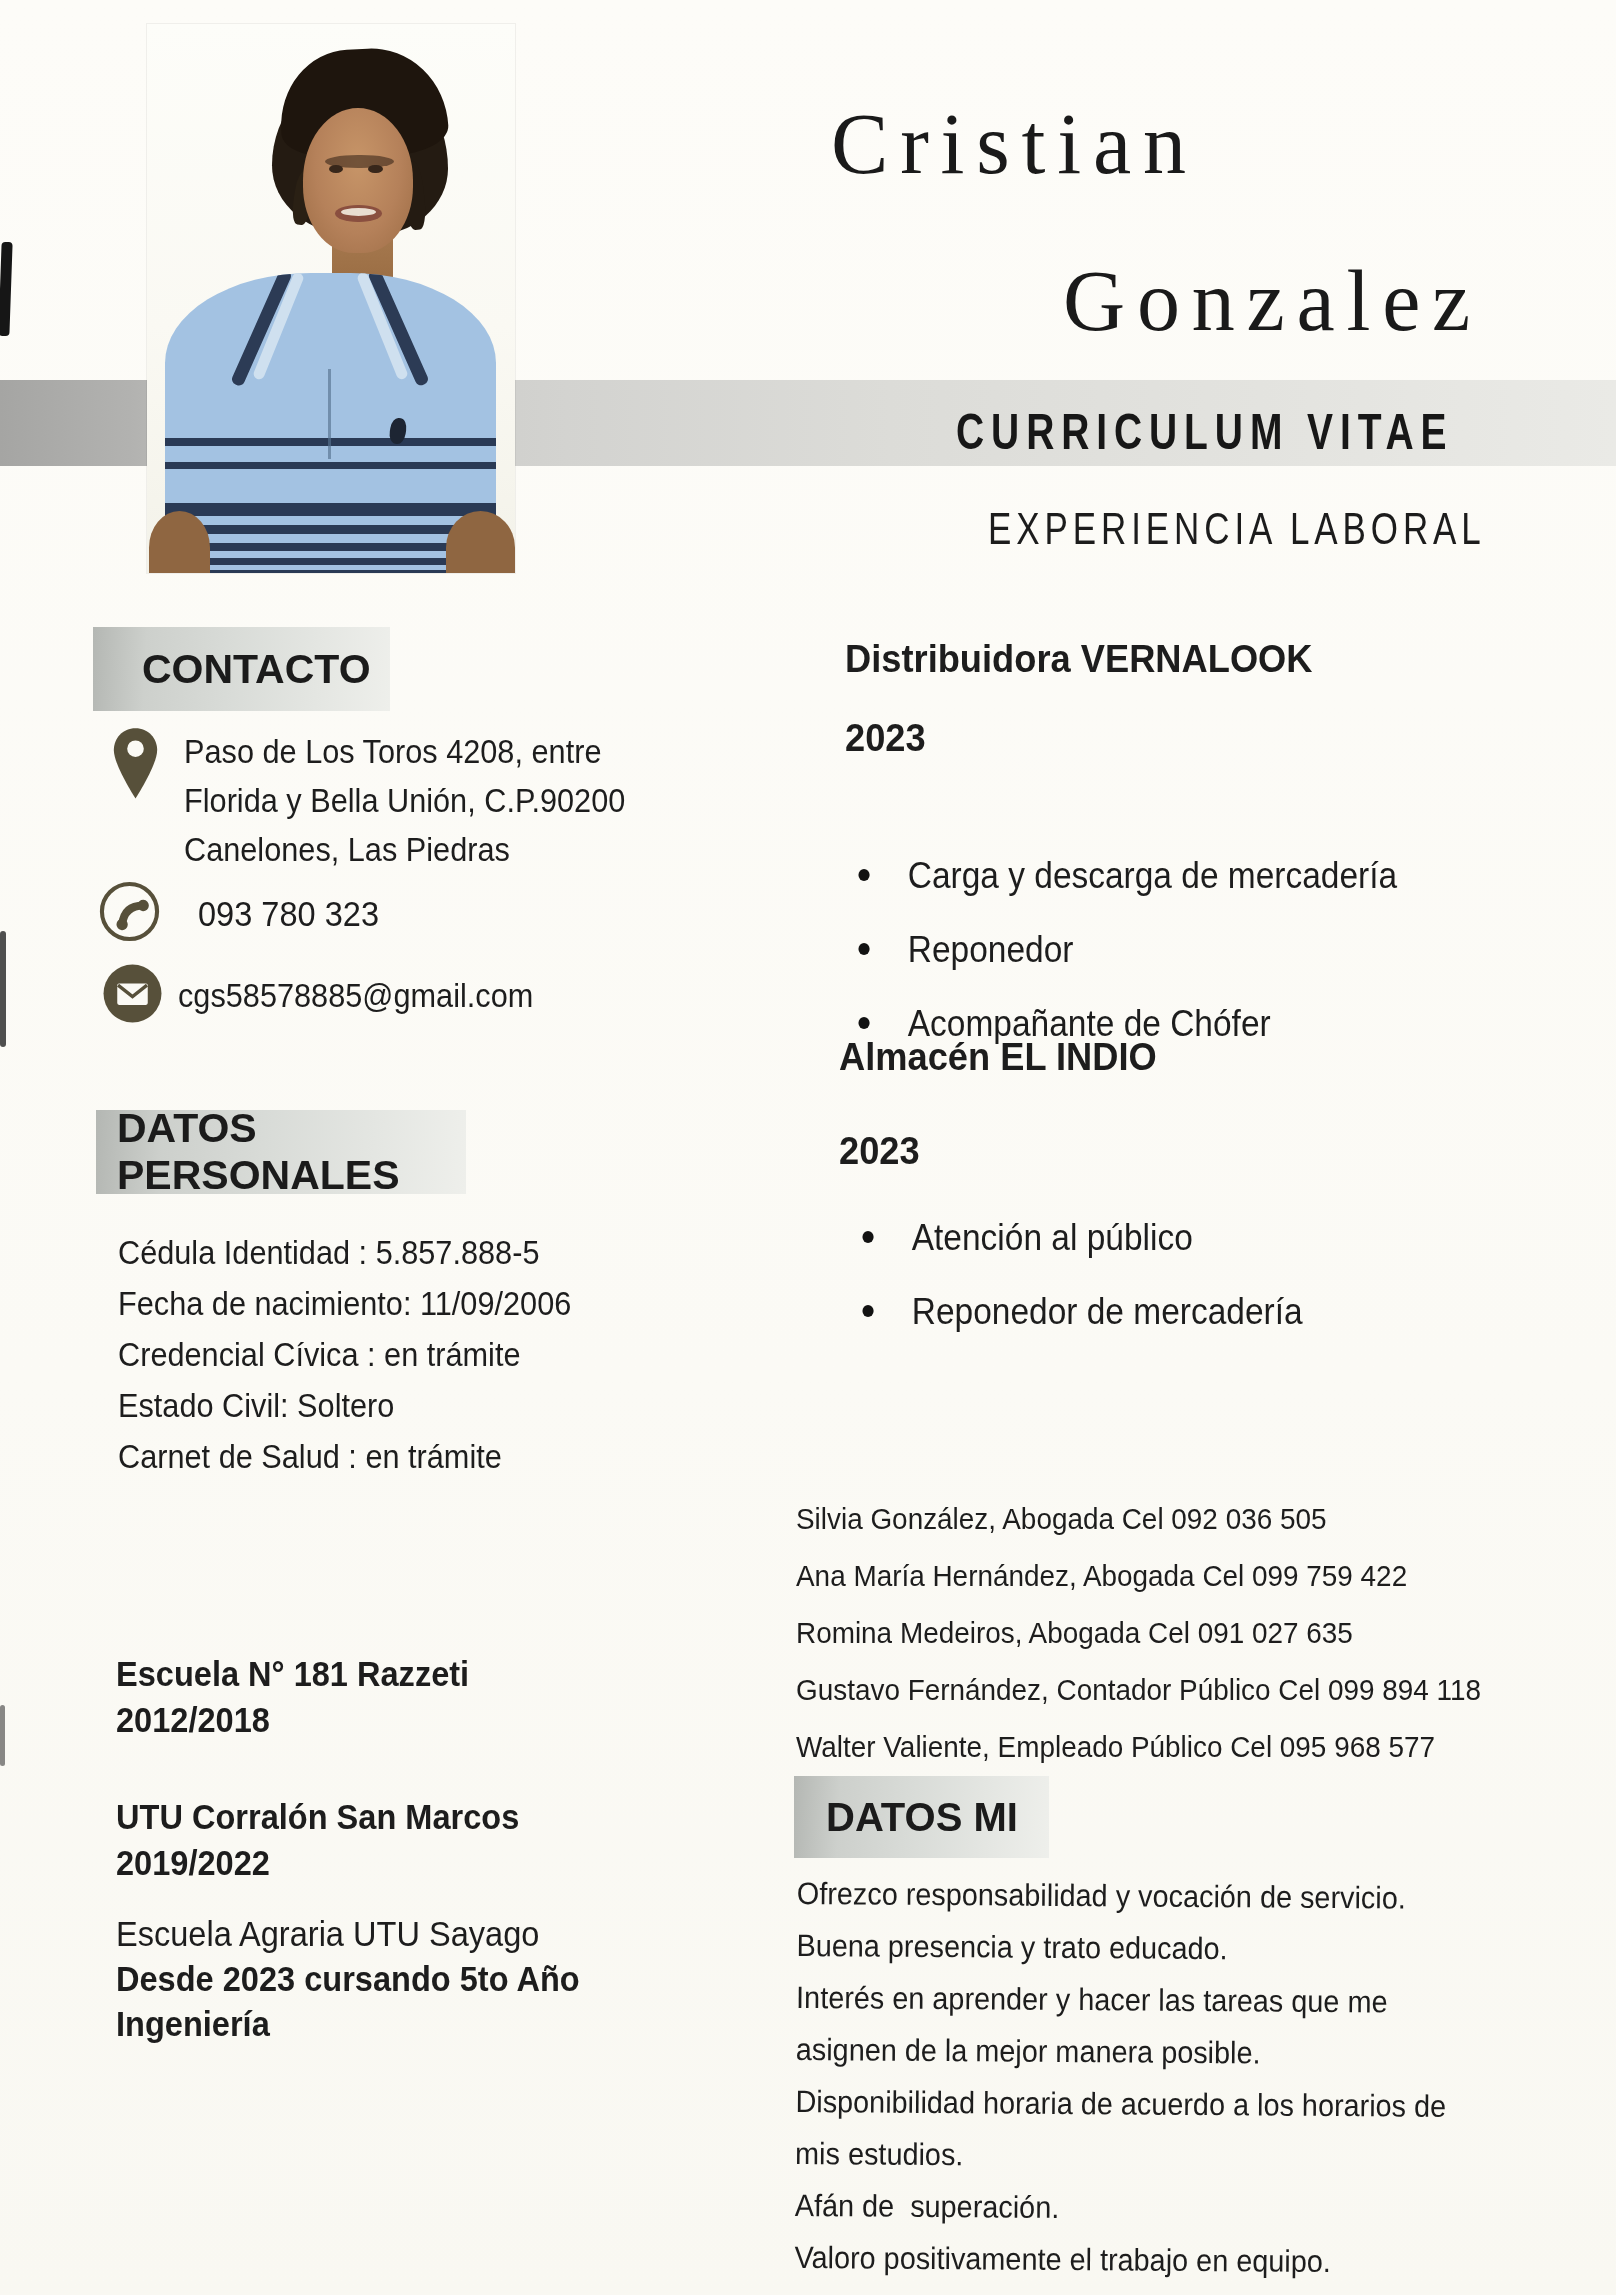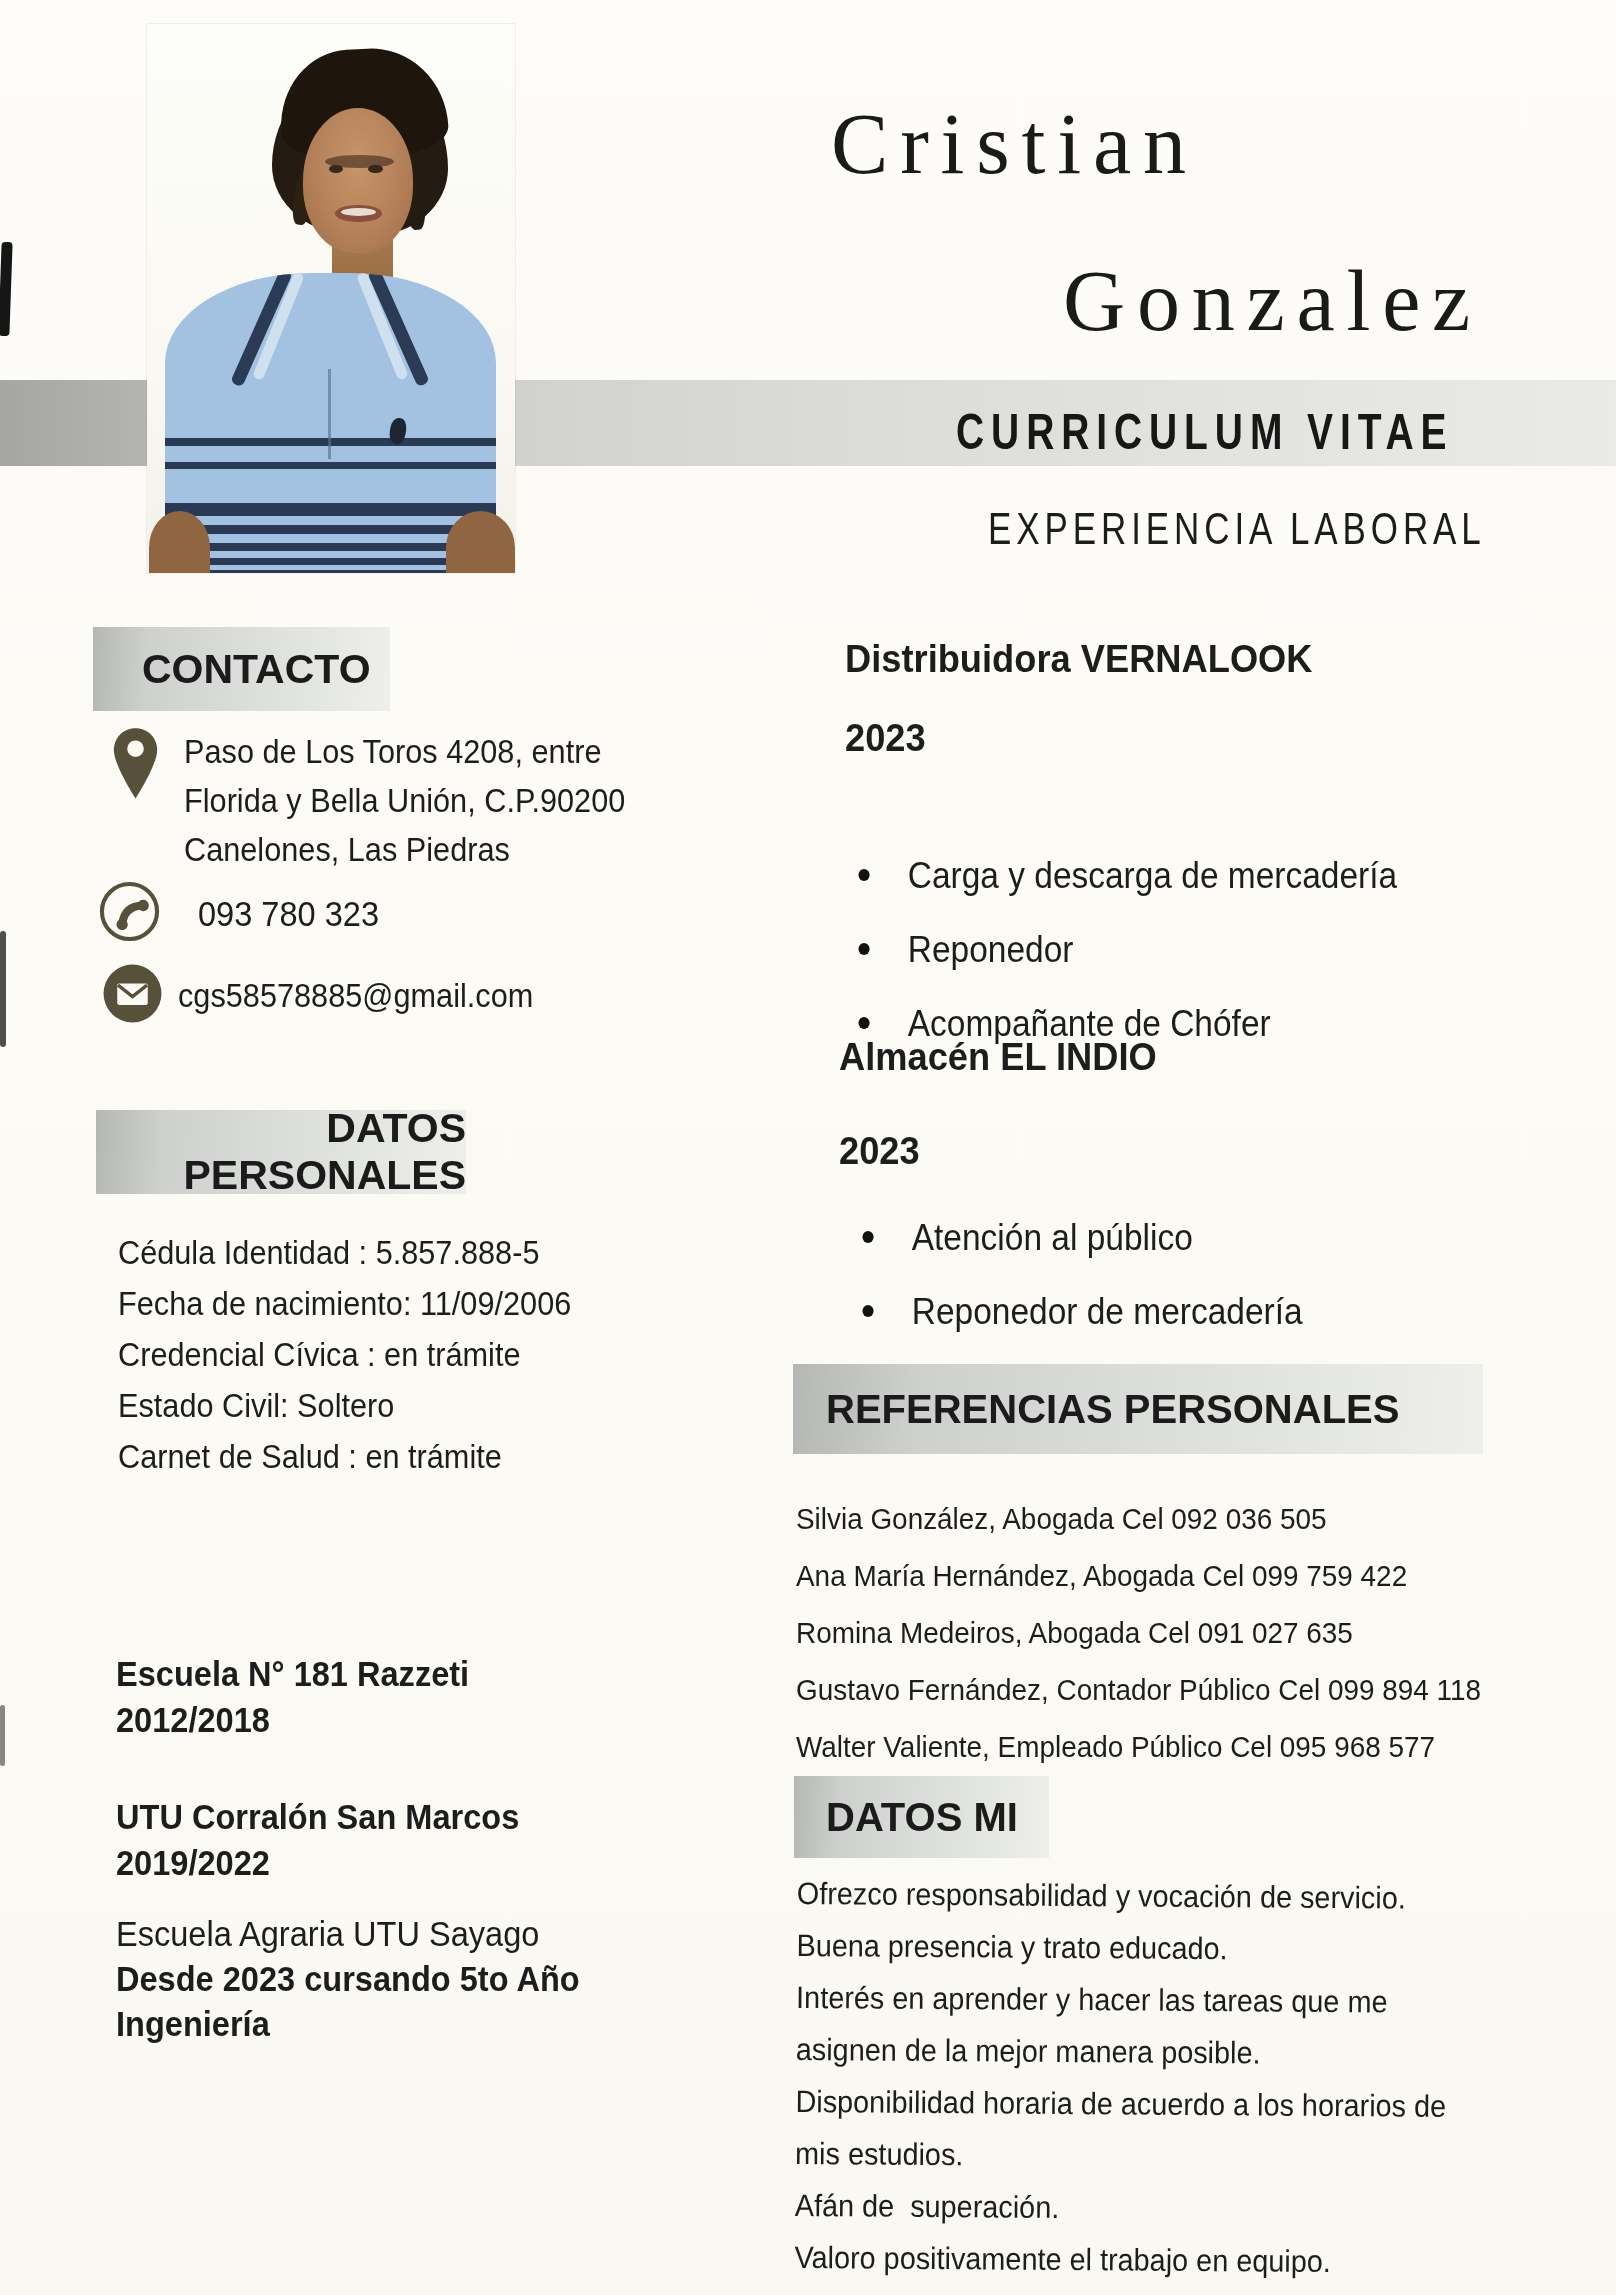--- a/index.html
+++ b/index.html
@@ -36,21 +36,21 @@
   .placket{left:163px;top:96px;width:3.9px;height:90px;background:#56728f;opacity:.65;}
   .logo{left:225px;top:145px;width:15.7px;height:25.5px;background:#1d2533;border-radius:45%;transform:rotate(9deg);}
   .arm{bottom:-11.8px;width:61px;height:73px;background:#8f6641;border-radius:50% 50% 0 0;}
   
   .name{font-family:"Liberation Serif",serif;font-weight:400;color:#1a1a1a;font-size:86px;letter-spacing:11.8px;line-height:1;}
   .cv-title{font-weight:700;font-size:39px;letter-spacing:6.9px;transform:scaleY(1.28);transform-origin:0 0;color:#171717;}
   .cv-sub{font-weight:400;font-size:35px;letter-spacing:4.9px;transform:scaleY(1.26);transform-origin:0 0;color:#1c1c1c;}
   
   .hbox{display:flex;align-items:center;
     background:linear-gradient(93deg,#b4b7b3 0%,#cdd0cc 18%,#d8dbd7 45%,#e4e6e2 75%,#eeefeb 100%);
-    font-weight:600;color:#1b1b1b;text-align:right;}
+    font-weight:600;color:#1b1b1b;}
   
   .cond{transform:scaleX(.93);transform-origin:0 0;}
   .lines{white-space:pre;line-height:49px;font-size:33px;}
   .blist{list-style:none;margin:0;padding:0;font-size:36px;}
   .blist li{height:74px;position:relative;padding-left:61px;white-space:pre;}
   .blist li::before{content:"";position:absolute;left:7.8px;top:13.7px;width:12.7px;height:12.7px;border-radius:50%;background:#121212;}
   .bold{font-weight:700;}
   .semib{font-weight:600;}
   
   .mark{background:#161616;border-radius:3.9px;}
@@ -155,23 +155,20 @@
     <li>Acompañante de Chófer</li>
   </ul>
 
   <div class="abs cond semib" style="left:839px;top:1035px;font-size:39px;">Almacén EL INDIO</div>
   <div class="abs cond semib" style="left:839px;top:1129px;font-size:39px;">2023</div>
   <ul class="abs blist cond" style="left:855px;top:1217px;">
     <li>Atención al público</li>
     <li>Reponedor de mercadería</li>
   </ul>
 
-  <div class="abs hbox" style="left:793px;top:1364px;width:657px;height:90px;padding-left:33px;font-size:40px;">
-    <span>REFERENCIAS PERSONALES</span>
-  </div>
   <div class="abs lines cond" style="left:796px;top:1490px;line-height:57px;font-size:30px;"><span>Silvia González, Abogada Cel 092 036 505</span>
 <span>Ana María Hernández, Abogada Cel 099 759 422</span>
 <span>Romina Medeiros, Abogada Cel 091 027 635</span>
 <span>Gustavo Fernández, Contador Público Cel 099 894 118</span>
 <span>Walter Valiente, Empleado Público Cel 095 968 577</span></div>
 
   <div class="abs hbox" style="left:794px;top:1776px;width:223px;height:82px;padding-left:32px;font-size:40px;">
     <span>DATOS MI</span>
   </div>
   <div class="abs lines cond" style="left:797px;top:1868px;line-height:52px;font-size:31px;transform:scaleX(.93) rotate(.4deg);"><span>Ofrezco responsabilidad y vocación de servicio.</span>

